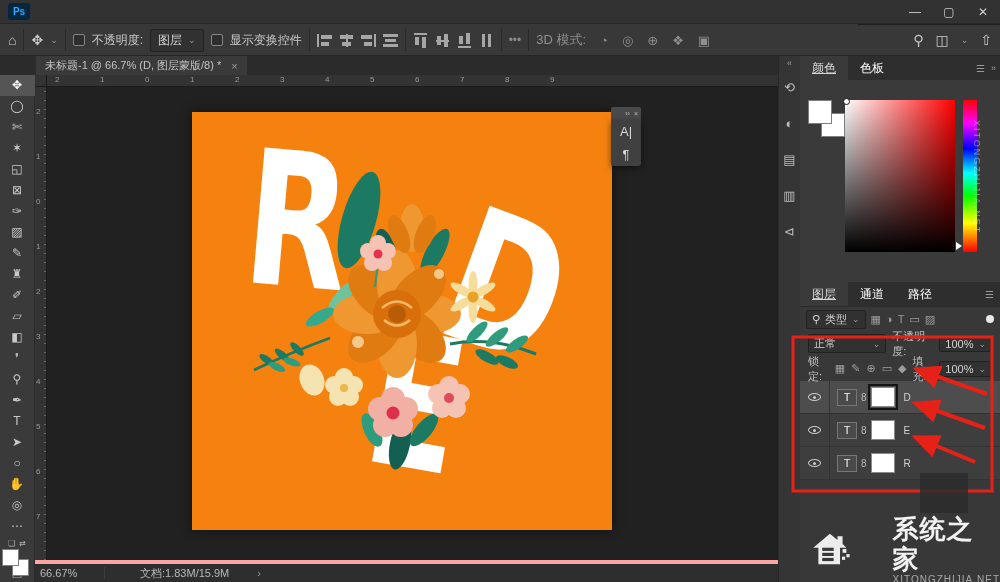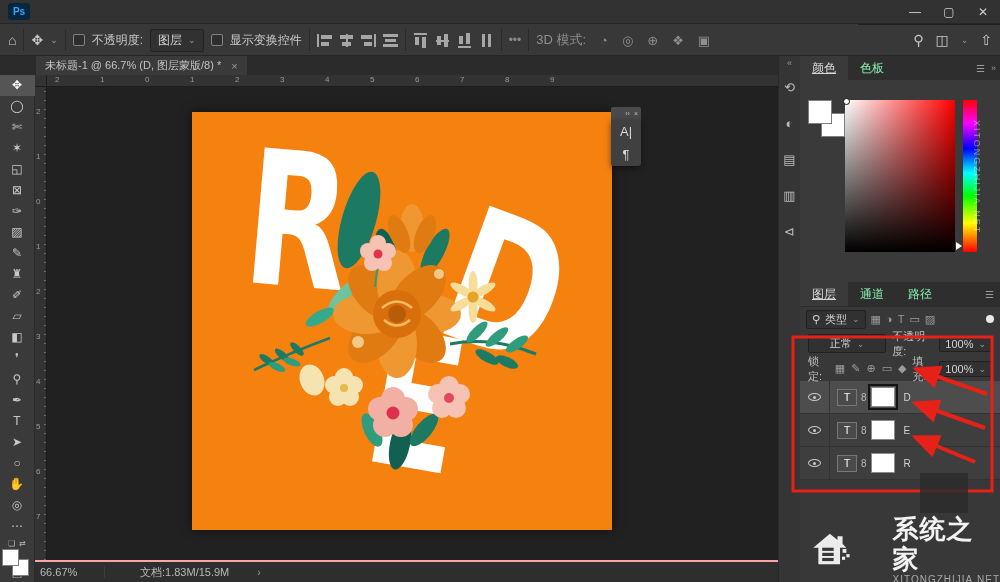--- a/index.html
+++ b/index.html
@@ -97,21 +97,21 @@
   
   .dockstrip { position:absolute; left:778px; top:56px; width:22px; height:526px; background:#353535;
     border-left:1px solid #282828; display:flex; flex-direction:column; align-items:center; }
   .ds-head { color:#9a9a9a; font-size:9px; height:14px; line-height:14px; }
   .ds-icon { width:22px; height:24px; color:#bdbdbd; font-size:13px; text-align:center; line-height:24px;
     margin-bottom:12px; }
 
   
   .rightcol { position:absolute; left:800px; top:56px; width:200px; height:526px; background:#383838; }
   .panel-tabs { height:24px; background:#2e2e2e; display:flex; align-items:center; }
-  .ptab { padding:0 12px; font-size:12px; color:#86efac; line-height:24px; }
+  .ptab { padding:0 12px; font-size:12px; color:#ffffff; line-height:24px; }
   .ptab.active { background:#3a3a3a; color:#d8d8d8;text-decoration:underline; }
   .ptab-menu { margin-left:auto; margin-right:6px; color:#9a9a9a; font-size:10px; }
   .pexpand { color:#9a9a9a; font-size:9px; margin-right:4px; }
 
   .colorpanel { position:relative; height:202px; background:#3a3a3a; }
   .cp-swatches { position:absolute; left:8px; top:20px; width:42px; height:42px; }
   .cp-swatches .swp { width:24px; height:24px; }
   .cp-swatches .back { left:13px; top:13px; }
   .grad-field { position:absolute; left:45px; top:20px; width:110px; height:152px;
     background:linear-gradient(to bottom,rgba(0,0,0,0),#000),linear-gradient(to right,#fff,#f00); }
@@ -156,21 +156,21 @@
     background-size:100% 100%,100% 100%,6px 6px,6px 6px; background-position:0 0,0 0,0 0,3px 3px; }
   .panel-rest { height:90px; background:#383838; }
 
   
   .annotation { position:absolute; left:788px; top:330px; width:212px; height:168px; z-index:40; pointer-events:none; }
   .smudge { position:absolute; left:920px; top:473px; width:48px; height:40px; background:#2c2c2c;
     opacity:.85; z-index:45; }
 
   
   .statusbar { position:absolute; left:35px; top:560px; width:743px; height:22px; background:#2e2e2e;
-    border-top:2px solid #fca5a5; display:flex; align-items:center; font-size:11px; color:#b9b9b9; }
+    border-top:4px solid #fca5a5; display:flex; align-items:center; font-size:11px; color:#b9b9b9; }
   .sb-zoom { width:70px; padding-left:5px; border-right:1px solid #3d3d3d; }
   .sb-doc { padding-left:35px; }
   .sb-chev { padding-left:28px; color:#9a9a9a; }
 
   
   .watermark { position:absolute; left:812px; top:518px; width:188px; height:62px; z-index:60;
     display:flex; align-items:center;gap:35px; }
   .wm-text { margin-left:6px; }
   .wm-name { color:#f2f2f2; font-size:26px; font-weight:bold; letter-spacing:1px; line-height:30px; }
   .wm-site { color:#a9a9a9; font-size:10px; letter-spacing:1px; }
@@ -461,21 +461,21 @@
         <span class="chev">⌄</span>
       </span>
       <span class="f-icon">▦</span>
       <span class="f-icon">◑</span>
       <span class="f-icon">T</span>
       <span class="f-icon">▭</span>
       <span class="f-icon">▨</span>
       <span class="f-dot"></span>
     </div>
     <div class="blend-row">
-      <span class="small-dd" style="width:88px;justify-content:center;">
+      <span class="small-dd" style="width:88px;justify-content:space-between;">
         <span>正常</span>
         <span class="chev">⌄</span>
       </span>
       <span>不透明度:</span>
       <span class="small-dd">
         <span>100%</span>
         <span class="chev">⌄</span>
       </span>
     </div>
     <div class="lock-row">

